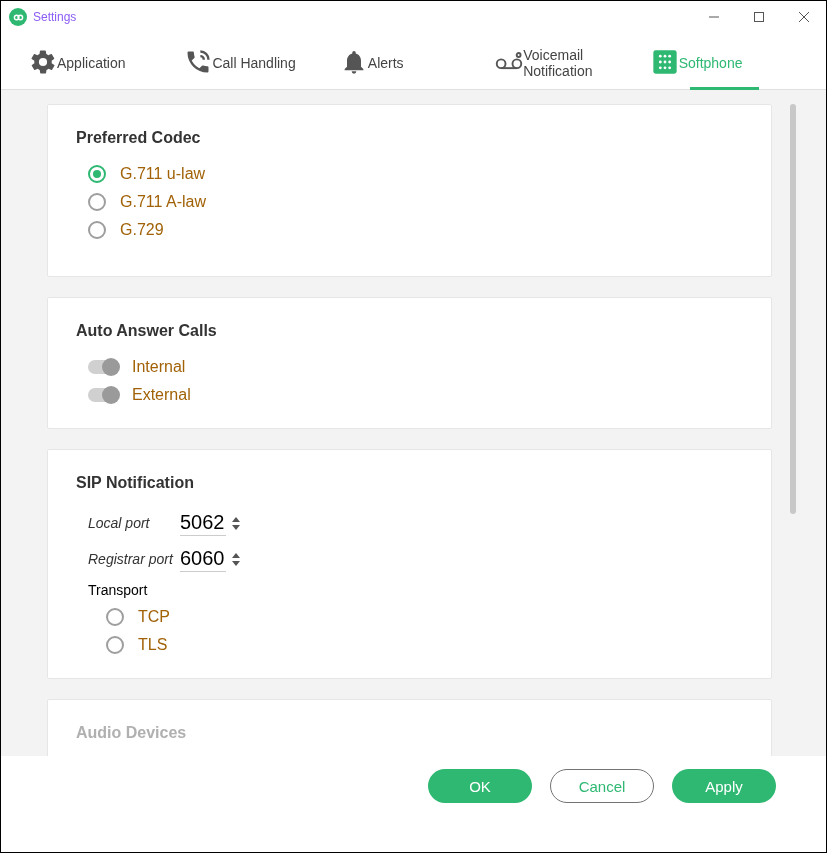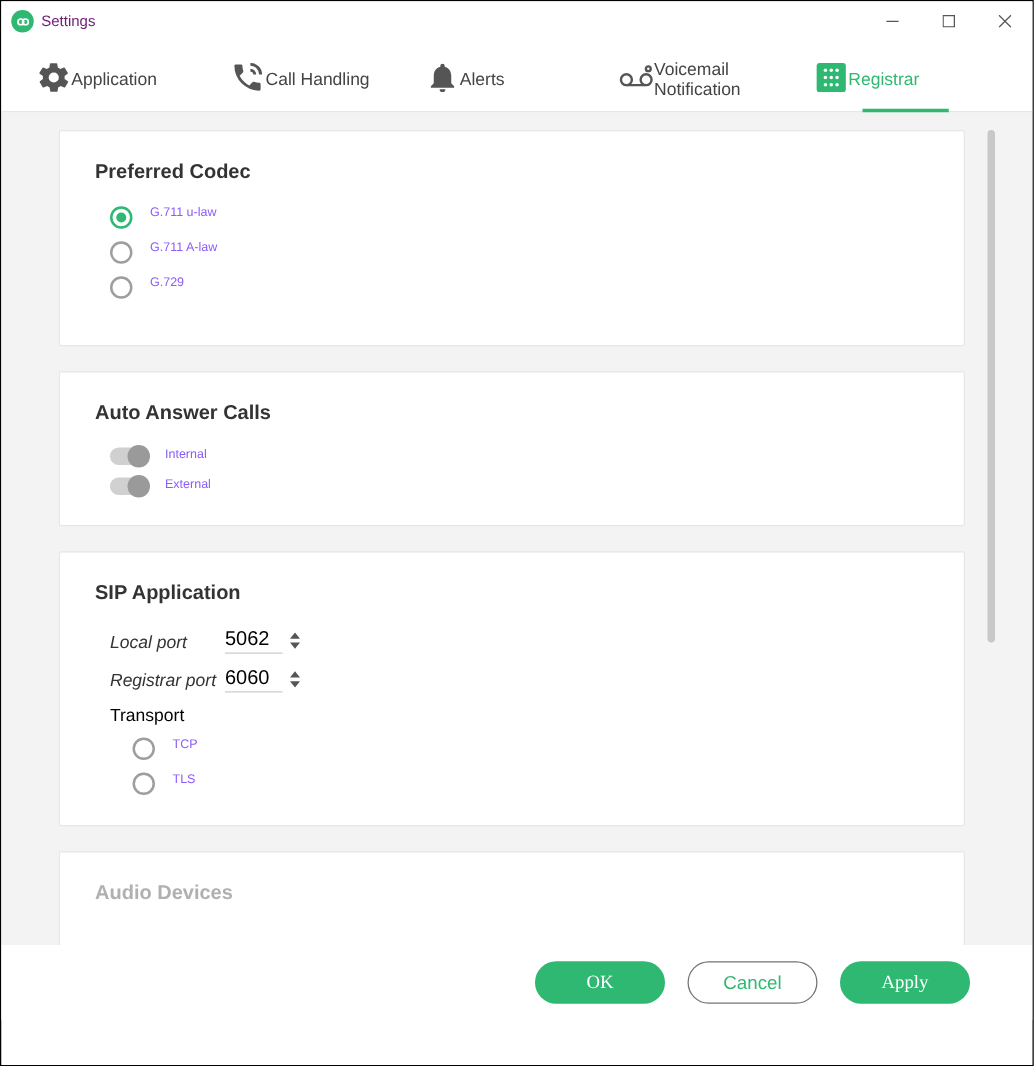--- a/index.html
+++ b/index.html
@@ -20,21 +20,21 @@
     background: #fff;
   }
   .titlebar .app-icon {
     width: 18px; height: 18px;
     border-radius: 50%;
     background: #2eb872;
     display: flex; align-items: center; justify-content: center;
     margin-right: 6px;
   }
   .titlebar .app-icon svg { width: 11px; height: 11px; }
-  .titlebar .title { font-size: 12px; color: #701a75; }
+  .titlebar .title { font-size: 12px; color: #8b5cf6; }
   .titlebar .win-controls {
     margin-left: auto;
     display: flex;
   }
   .win-btn {
     width: 45px; height: 32px;
     display: flex; align-items: center; justify-content: center;
     color: #666;
   }
   .win-btn svg { width: 10px; height: 10px; }
@@ -117,24 +117,24 @@
     font-weight: 700;
     color: #333;
     margin-bottom: 18px;
   }
   .card.disabled h3,
   .card.disabled .form-row { color: #b0b0b0; }
 
   
   .radio-row, .toggle-row {
     display: flex;
-    align-items: flex-start;
+    align-items: center;
     margin: 0 0 10px 12px;
-    font-size: 10px;
-    color: #8b5cf6;
+    font-size: 16px;
+    color: #a16207;
   }
   .radio {
     width: 18px; height: 18px;
     border: 2px solid #9e9e9e;
     border-radius: 50%;
     margin-right: 14px;
     display: flex; align-items: center; justify-content: center;
   }
   .radio.selected {
     border-color: #2eb872;
@@ -169,21 +169,21 @@
     align-items: center;
     margin: 0 0 10px 12px;
     font-size: 14px;
     color: #333;
   }
   .form-row .label { width: 92px; font-style: italic; }
   .num-input {
     width: 46px;
     border: none;
     border-bottom: 1px solid #ccc;
-    font-size: 16px;
+    font-size: 20px;
     padding: 1px 0;
     background: transparent;
   }
   .stepper {
     display: flex; flex-direction: column;
     margin-left: 6px;
     line-height: 0;
   }
   .stepper .arrow {
     width: 0; height: 0;
@@ -212,21 +212,21 @@
   }
   .btn {
     min-width: 104px;
     height: 34px;
     border-radius: 17px;
     font-size: 15px;
     border: none;
     cursor: pointer;
     display: flex; align-items: center; justify-content: center;
   }
-  .btn-primary { background: #2eb872; color: #fff; font-family: Liberation Serif, serif; }
+  .btn-primary { background: #2eb872; color: #fff; }
   .btn-secondary { background: #fff; color: #2eb872; border: 1px solid #737373; }
 </style>
 </head>
 <body>
 
 <div class="titlebar">
   <div class="app-icon">
     <svg viewBox="0 0 24 24" fill="none" stroke="#fff" stroke-width="3" stroke-linecap="round">
       <circle cx="8" cy="12" r="5"></circle>
         <circle cx="16" cy="12" r="5"></circle>
@@ -302,21 +302,21 @@
             <circle cx="16" cy="7" r="1.2"></circle>
             <circle cx="8" cy="12" r="1.2"></circle>
             <circle cx="12" cy="12" r="1.2"></circle>
             <circle cx="16" cy="12" r="1.2"></circle>
             <circle cx="8" cy="17" r="1.2"></circle>
             <circle cx="12" cy="17" r="1.2"></circle>
             <circle cx="16" cy="17" r="1.2"></circle>
           </g>
         </svg>
     </div>
-    <span class="tab-label">Registrar</span>
+    <span class="tab-label">Softphone</span>
   </div>
 </div>
 
 <div class="content-wrap">
   <div class="scroll-area">
 
     <div class="card">
       <h3>Preferred Codec</h3>
       <div class="radio-row">
         <span class="radio selected"></span>
@@ -338,21 +338,21 @@
         <span class="toggle"></span>
         <span>Internal</span>
       </div>
       <div class="toggle-row" style="margin-bottom:0">
         <span class="toggle"></span>
         <span>External</span>
       </div>
     </div>
 
     <div class="card">
-      <h3>SIP Application</h3>
+      <h3>SIP Notification</h3>
 
       <div class="form-row">
         <span class="label">Local port</span>
         <input class="num-input" value="5062" style="">
         <div class="stepper">
           <span class="arrow up"></span>
           <span class="arrow down"></span>
         </div>
       </div>
 

